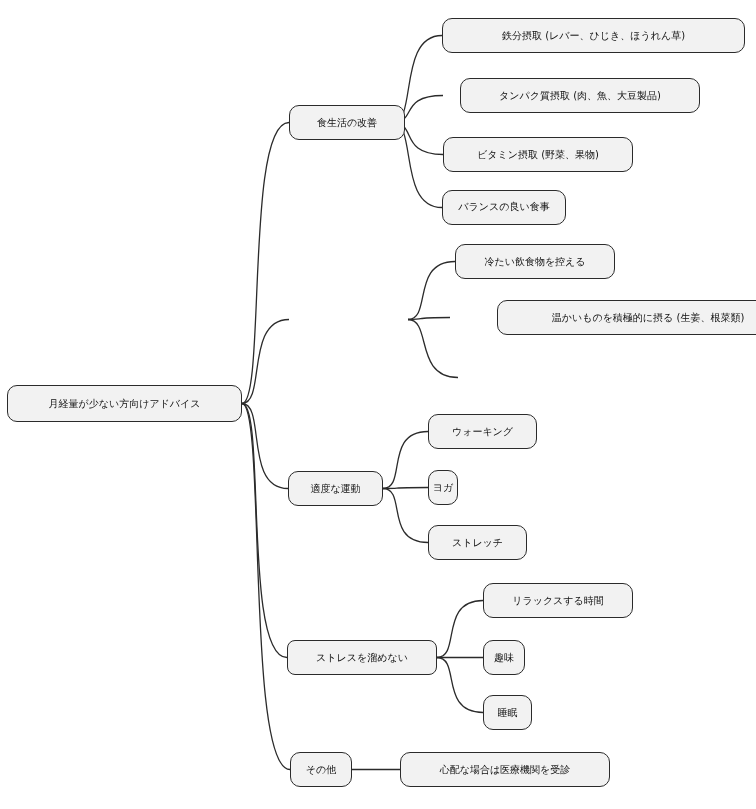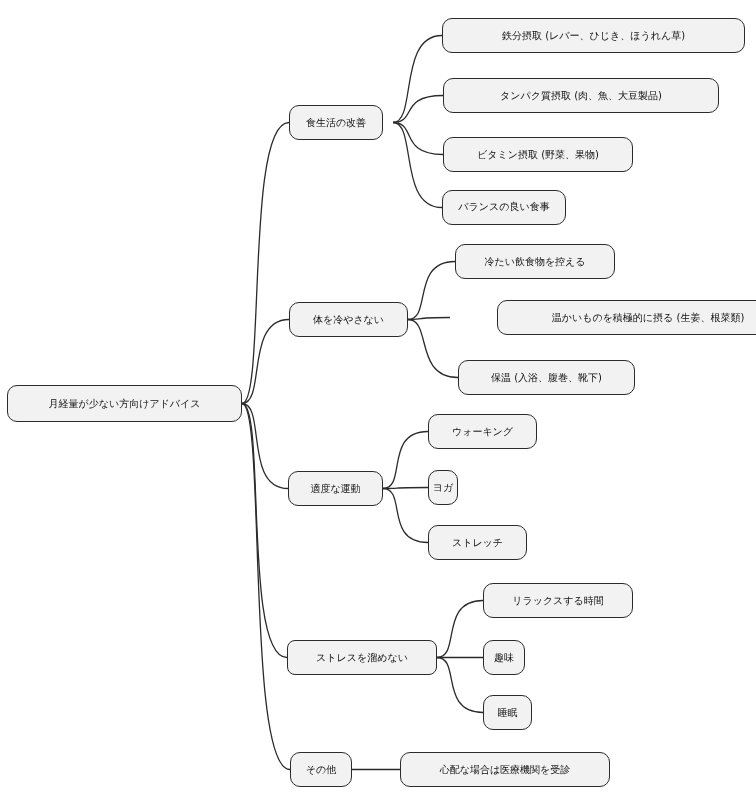--- a/index.html
+++ b/index.html
@@ -81,34 +81,32 @@
 
     <path d="M437,657.5 C461,657.5 439,600.5 483,600.5"></path>
     <path d="M437,657.5 L483,657.5"></path>
     <path d="M437,657.5 C461,657.5 439,712.5 483,712.5"></path>
 
     <path d="M352,769.5 L400,769.5"></path>
   </svg>
 
   <div class="node root" style="left:7px; top:385px; width:235px;">月経量が少ない方向けアドバイス</div>
 
-  <div class="node" style="left:289px; top:105px; width:94px;">食生活の改善</div>
-  <div class="node" style="left:289px; top:302px; width:119px;">体を冷やさない</div>
+  <div class="node" style="left:289px; top:105px; width:116px;">食生活の改善</div>
   <div class="node" style="left:288px; top:471px; width:95px;">適度な運動</div>
   <div class="node" style="left:287px; top:640px; width:150px;border-radius:8px;">ストレスを溜めない</div>
   <div class="node" style="left:290px; top:752px; width:62px;">その他</div>
 
   <div class="node" style="left:442px; top:18px; width:303px;">鉄分摂取 (レバー、ひじき、ほうれん草)</div>
-  <div class="node" style="left:443px; top:78px; width:276px;">タンパク質摂取 (肉、魚、大豆製品)</div>
+  <div class="node" style="left:460px; top:78px; width:240px;">タンパク質摂取 (肉、魚、大豆製品)</div>
   <div class="node" style="left:443px; top:137px; width:190px;">ビタミン摂取 (野菜、果物)</div>
   <div class="node" style="left:442px; top:190px; width:124px;font-family:Liberation Mono, monospace;">バランスの良い食事</div>
 
   <div class="node" style="left:455px; top:244px; width:160px;">冷たい飲食物を控える</div>
   <div class="node" style="left:450px; top:300px; width:302px;margin-left:47px;">温かいものを積極的に摂る (生姜、根菜類)</div>
-  <div class="node" style="left:458px; top:360px; width:177px;">保温 (入浴、腹巻、靴下)</div>
 
   <div class="node" style="left:428px; top:414px; width:109px;">ウォーキング</div>
   <div class="node" style="left:428px; top:470px; width:30px;">ヨガ</div>
   <div class="node" style="left:428px; top:525px; width:99px;">ストレッチ</div>
 
   <div class="node" style="left:483px; top:583px; width:150px;">リラックスする時間</div>
   <div class="node" style="left:483px; top:640px; width:42px;">趣味</div>
   <div class="node" style="left:483px; top:695px; width:49px;">睡眠</div>
 
   <div class="node" style="left:400px; top:752px; width:210px;">心配な場合は医療機関を受診</div>

